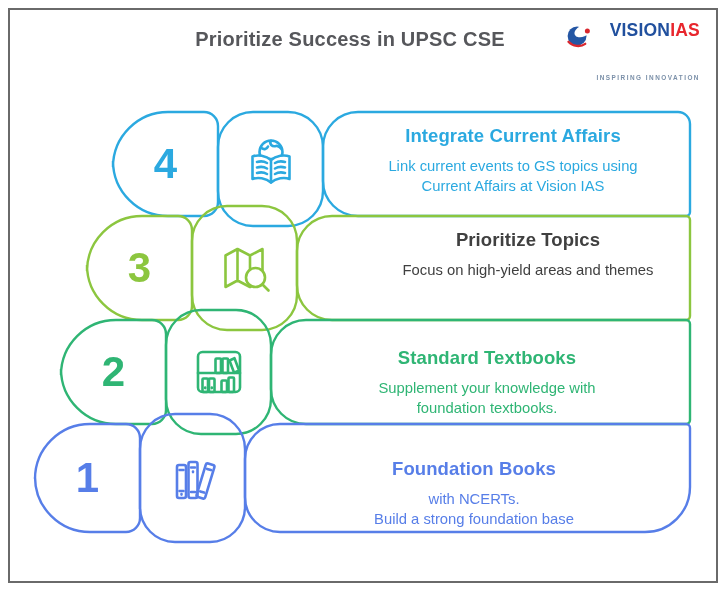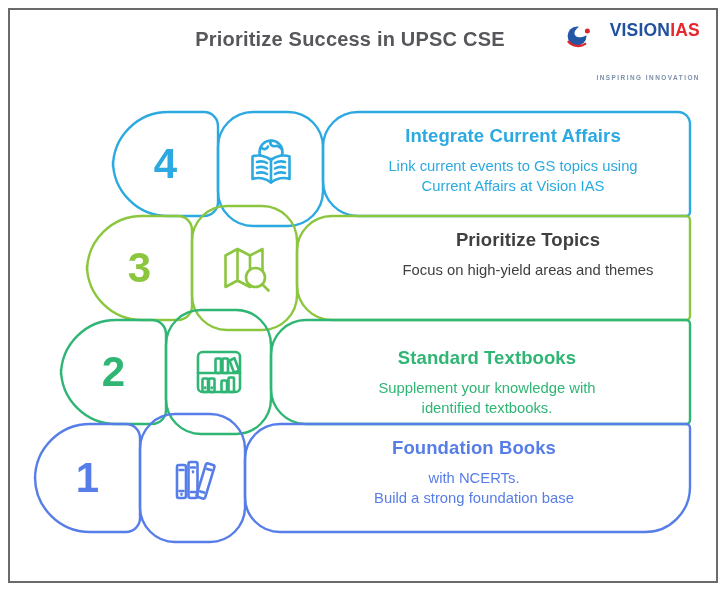--- a/index.html
+++ b/index.html
@@ -122,40 +122,40 @@
     <rect x="18" y="34.5" width="5.5" height="13.5" rx="1"></rect>
     <path d="M14.2,43.5 l0,0.6 M20.8,43.5 l0,0.6"></path>
     <rect x="30.5" y="36.5" width="5.5" height="11.5" rx="1"></rect>
     <rect x="37.5" y="33.5" width="5.5" height="14.5" rx="1"></rect>
           </svg>
         </div>
     <div class="step-text" style="left: 298px; top: 347px; width: 378px; color: rgb(47, 181, 116);">
       <div class="step-title">Standard Textbooks</div>
       <div class="step-desc">
             <div>Supplement your knowledge with</div>
-            <div>identified textbooks.</div>
+            <div>foundation textbooks.</div>
           </div>
     </div>
   </div>
 
   <div class="step-row">
     <div class="step-number" style="left: 35px; top: 424px; width: 105px; height: 108px; line-height: 108px; color: rgb(87, 126, 232);">1</div>
     <div class="step-icon" style="left: 164.5px; top: 450px; color: rgb(87, 126, 232);">
           <svg width="56" height="56" viewBox="0 0 56 56" fill="none" stroke="currentColor" stroke-width="2.6" stroke-linecap="round" stroke-linejoin="round">
     <rect x="12" y="15" width="9" height="33" rx="2"></rect>
     <path d="M14.5,20 l4,0 M14.5,41 l4,0 M16.5,44 l0,0.6"></path>
     <rect x="23.5" y="12" width="9" height="36" rx="2"></rect>
     <path d="M26,17.5 l4,0 M26,42 l4,0 M28,21.5 l0,0.6"></path>
     <g transform="rotate(17 40.5 31)">
       <rect x="36" y="13.5" width="9" height="35" rx="2"></rect>
       <path d="M38.5,19 l4,0 M38.5,42.5 l4,0"></path>
     </g>
           </svg>
         </div>
-    <div class="step-text" style="left: 272px; top: 437px; width: 404px; color: rgb(87, 126, 232);">
+    <div class="step-text" style="left: 272px; top: 458px; width: 404px; color: rgb(87, 126, 232);">
       <div class="step-title">Foundation Books</div>
       <div class="step-desc">
             <div>with NCERTs.</div>
             <div>Build a strong foundation base</div>
           </div>
     </div>
   </div>
 </div>
 </div>
 

